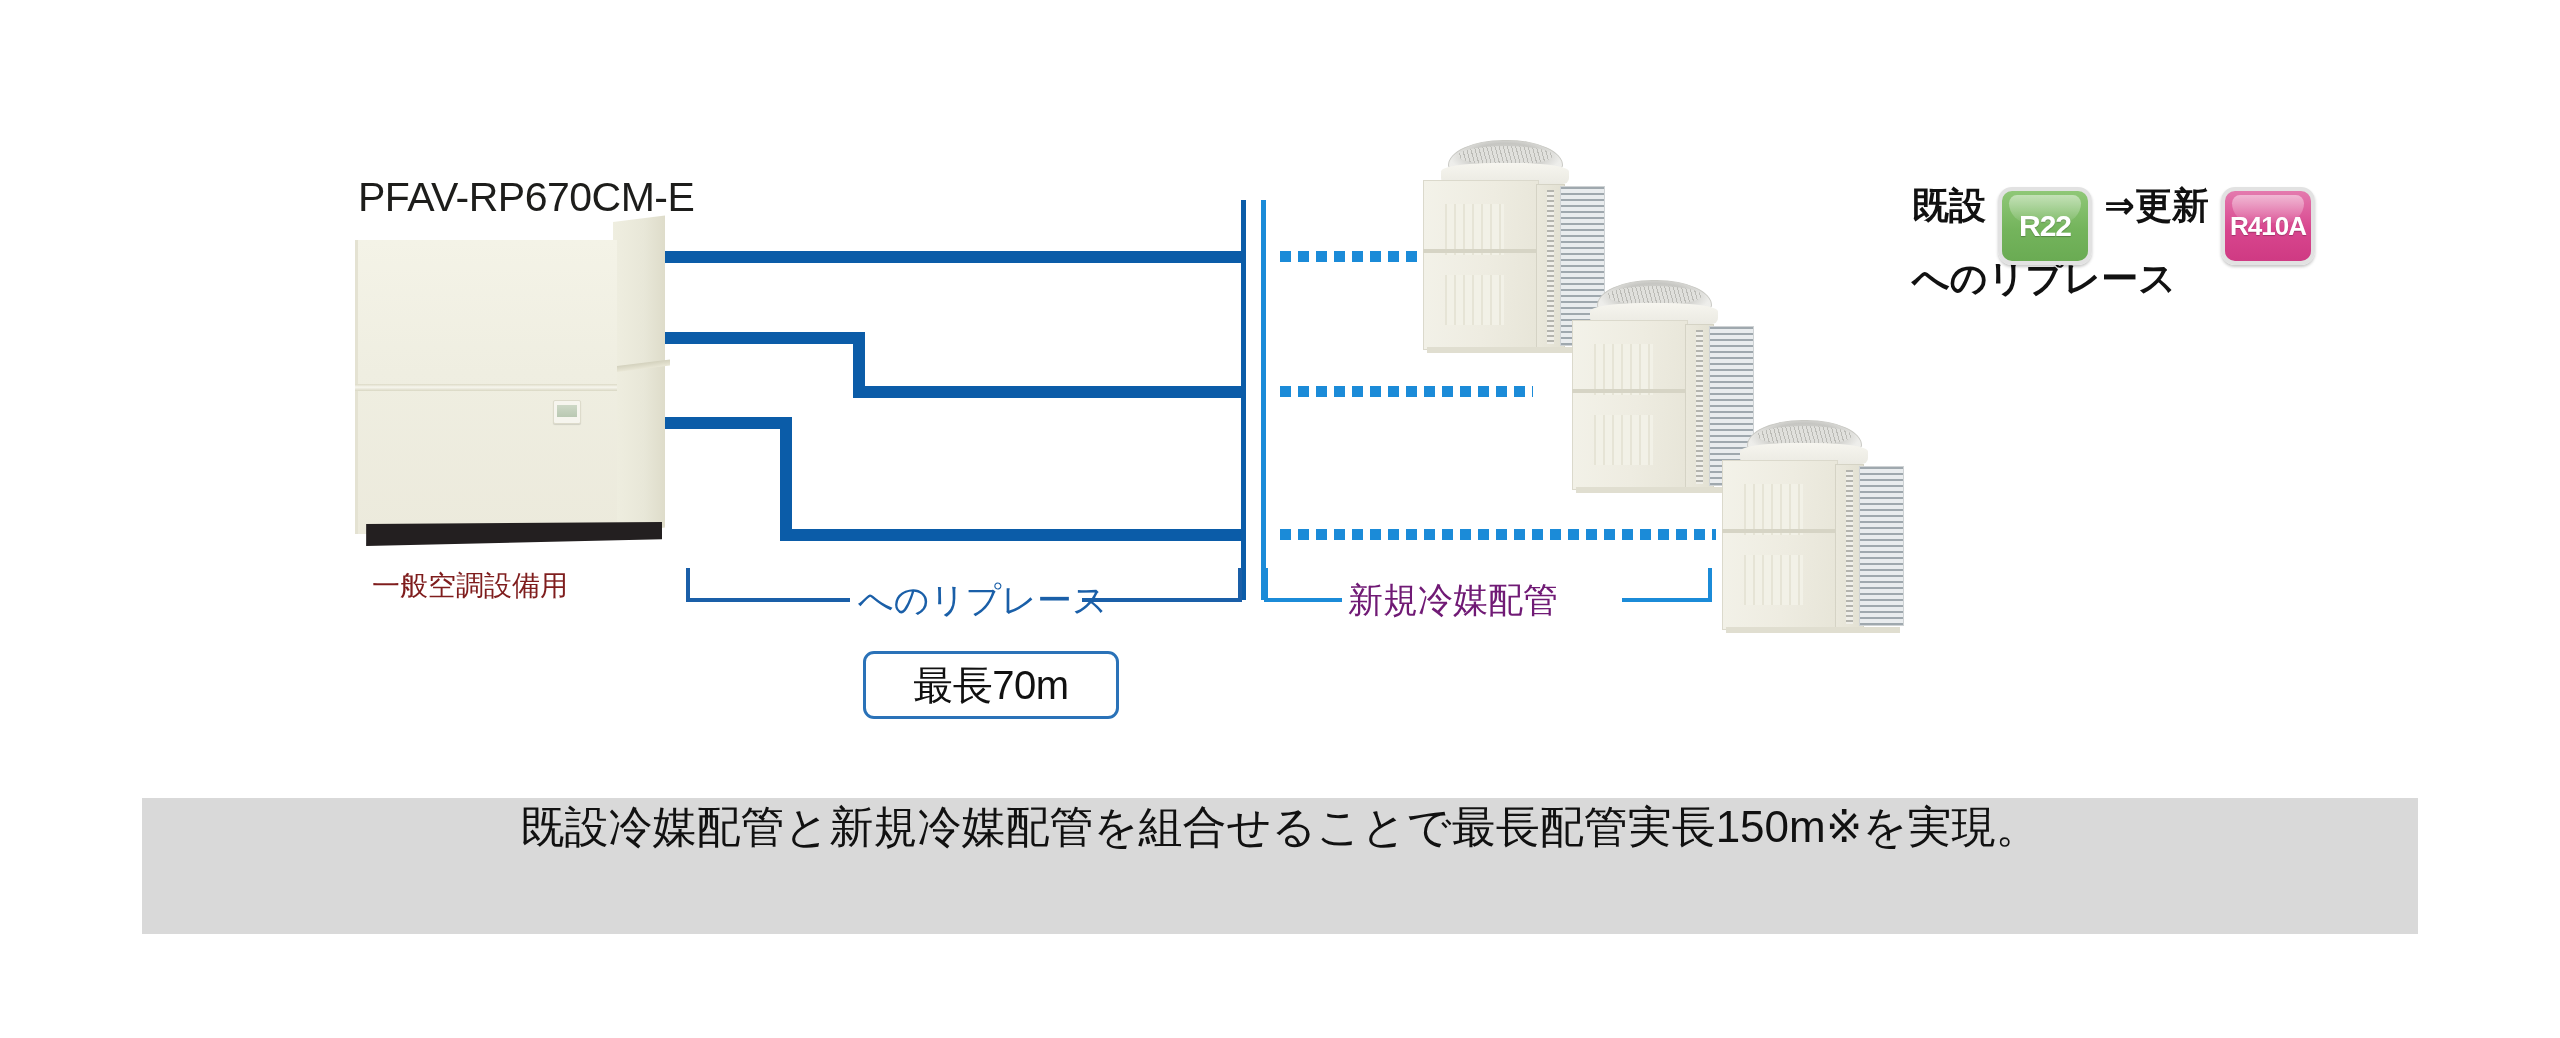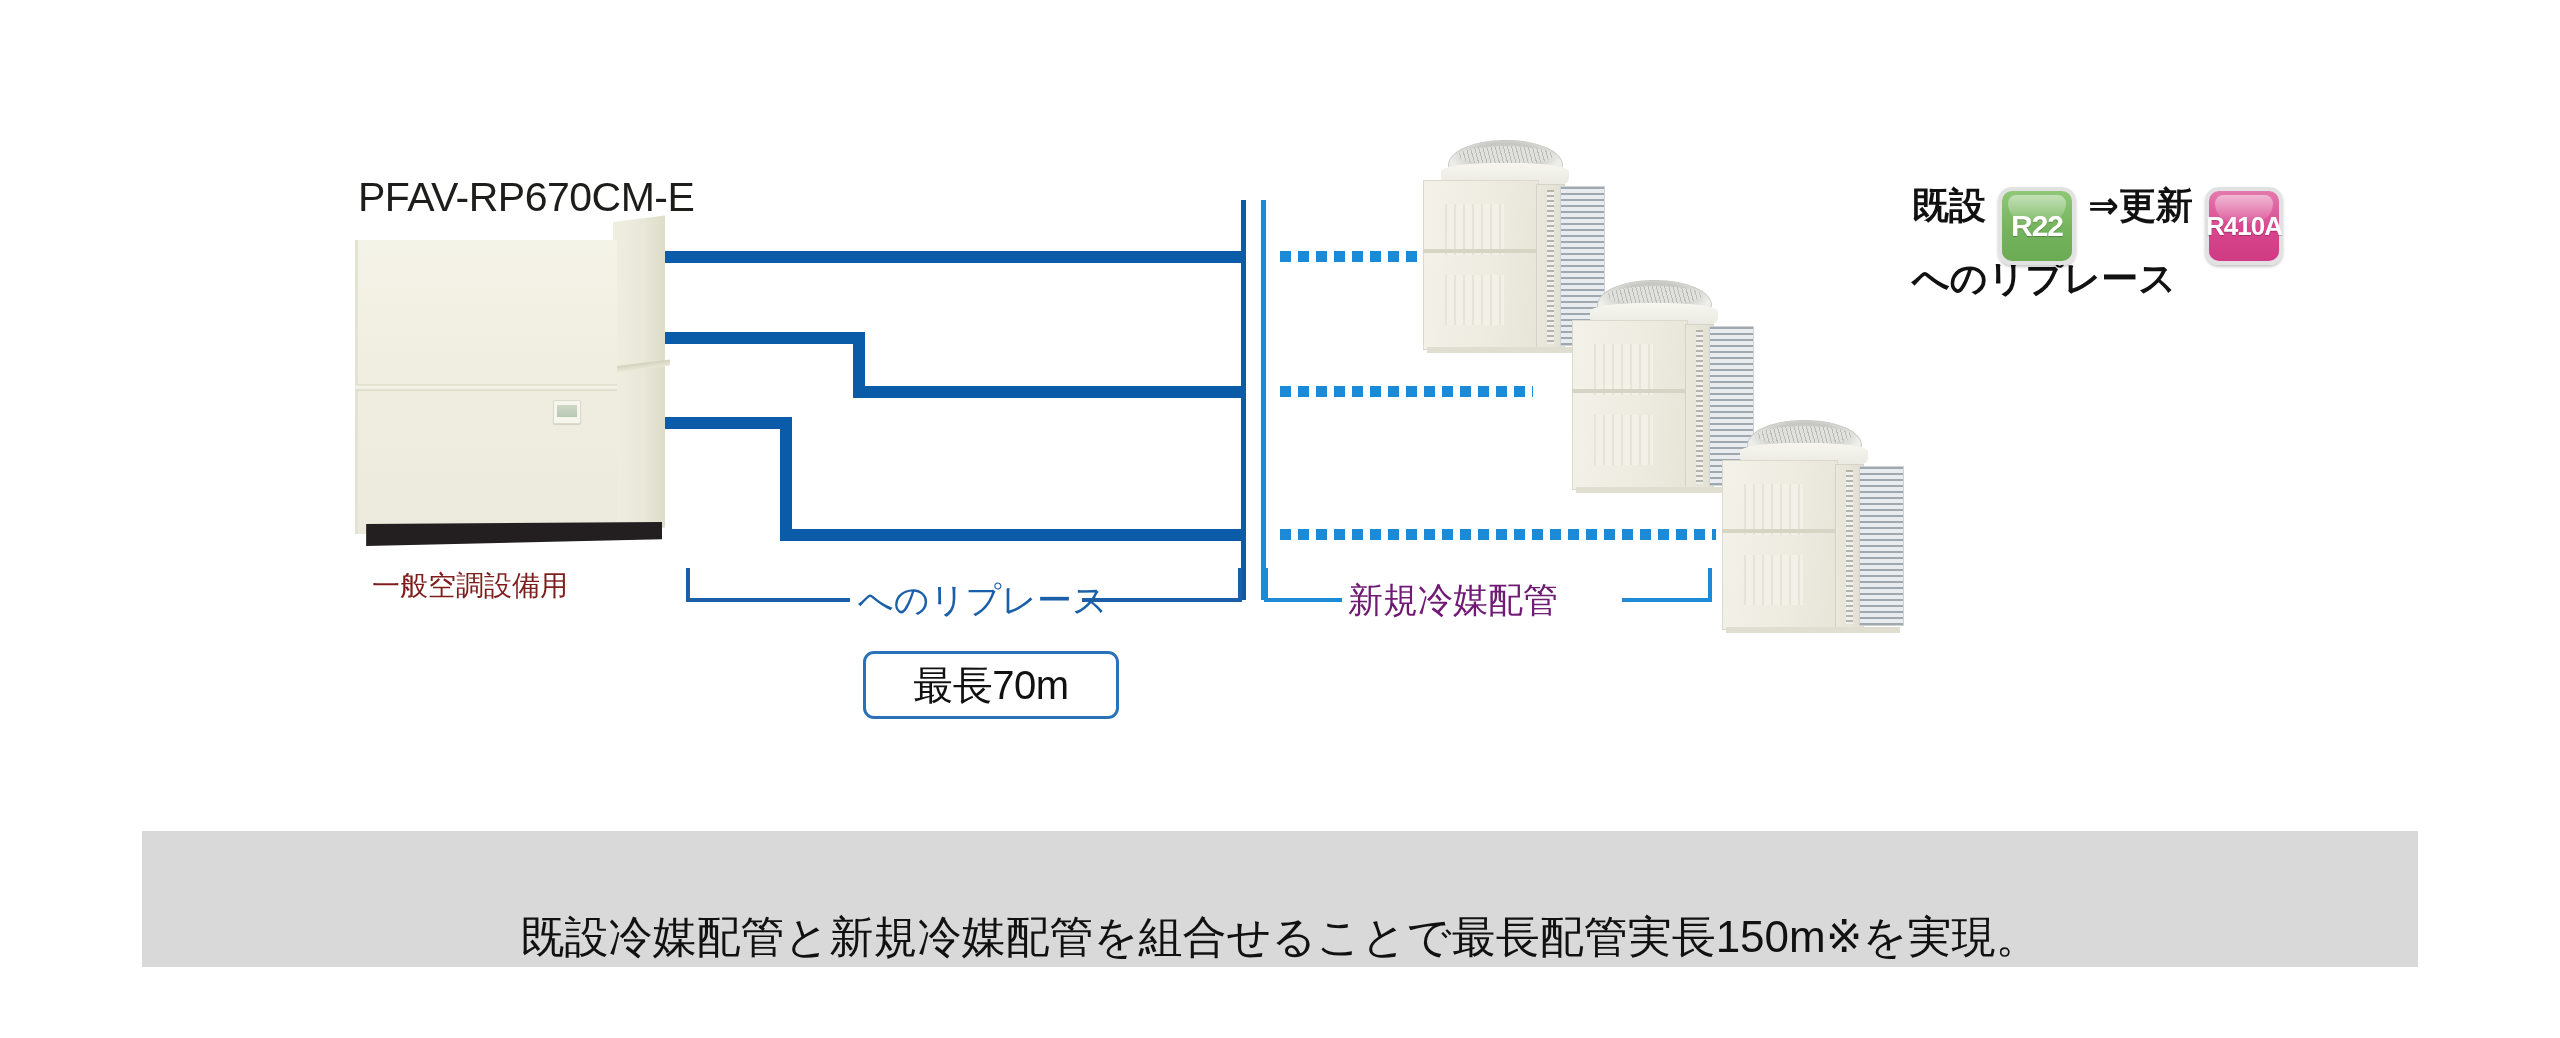--- a/index.html
+++ b/index.html
@@ -260,21 +260,21 @@
     gap: 12px;
     height: 92px;
   }
   .badge-row .jp {
     font-size: 37px;
     font-weight: bold;
     color: #111111;
     white-space: nowrap;
   }
   .gas-badge {
-    width: 78px; height: 78px;
+    width: 94px; height: 78px;
     border-radius: 14px;
     display: flex;
     align-items: center;
     justify-content: center;
     color: #ffffff;
     font-size: 30px;
     font-weight: bold;
     letter-spacing: -1px;
     border: 4px solid #e2e2e2;
     box-sizing: border-box;
@@ -303,23 +303,22 @@
     white-space: nowrap;
   }
 
   
   #caption-bar {
     position: absolute;
     left: 142px; top: 798px;
     width: 2276px; height: 136px;
     background: #d9d9d9;
     display: flex;
-    align-items: flex-end;
+    align-items: flex-start;
     justify-content: center;
-    margin-top: 33px;
   }
   #caption-text {
     font-size: 44px;
     color: #111111;
     letter-spacing: 0px;
     white-space: nowrap;
   }
 </style>
 </head>
 <body>

